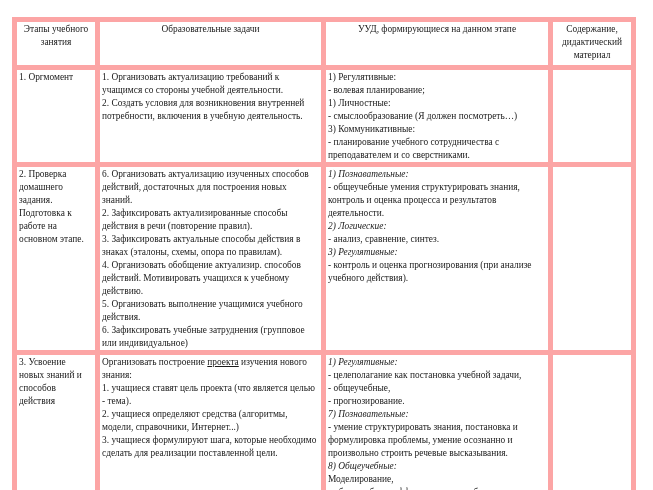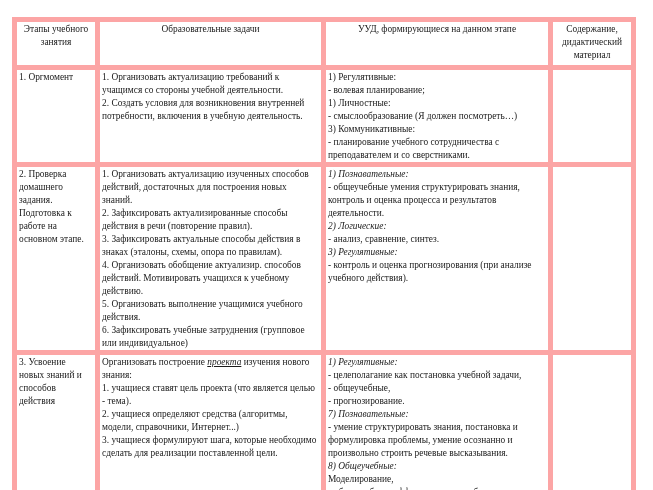--- a/index.html
+++ b/index.html
@@ -16,21 +16,21 @@
   }
   table.lesson tr.head th { text-align: center; }
   table.lesson tr.head th.stage { vertical-align: bottom; padding-bottom: 16px; }
   table.lesson tr.head { height: 38px; }
   table.lesson tr.r1 { height: 91px; margin-top: 41px; }
   table.lesson tr.r2 { height: 160px; }
   table.lesson tr.r3 { height: 172px; }
   table.lesson tr + tr > * { border-top: 2px solid #6e6e6e; }
   .line { display: block; }
   .cat { font-style: italic; display: block; }
-  .em-ul { font-style: italic; text-decoration: underline; }
+  .em-ul { text-decoration: underline; }
 </style>
 </head>
 <body>
 
 <table class="lesson">
   <colgroup>
     <col style="width:83px">
     <col style="width:226px">
     <col style="width:227px">
     <col style="width:83px">
@@ -56,21 +56,21 @@
       <span class="line">- смыслообразование (Я должен  посмотреть…)</span>
       <span class="line">3) Коммуникативные:</span>
       <span class="line">- планирование учебного сотрудничества с преподавателем и со сверстниками.</span>
     </td>
     <td></td>
   </tr>
 
   <tr class="r2">
     <td>2. Проверка домашнего задания. Подготовка к работе на основном этапе.</td>
     <td>
-      <span class="line">1. Организовать актуализацию изученных способов действий, достаточных для построения новых знаний.</span>
+      <span class="line">6. Организовать актуализацию изученных способов действий, достаточных для построения новых знаний.</span>
       <span class="line">2. Зафиксировать актуализированные способы действия в речи (повторение правил).</span>
       <span class="line">3. Зафиксировать актуальные способы действия в знаках (эталоны, схемы, опора по правилам).</span>
       <span class="line">4. Организовать обобщение актуализир. способов действий. Мотивировать учащихся к учебному действию.</span>
       <span class="line">5. Организовать выполнение учащимися учебного действия.</span>
       <span class="line">6. Зафиксировать учебные затруднения (групповое или индивидуальное)</span>
     </td>
     <td>
       <span class="cat">1) Познавательные:</span>
       <span class="line">- общеучебные умения структурировать знания, контроль и оценка процесса и результатов деятельности.</span>
       <span class="cat">2) Логические:</span>

